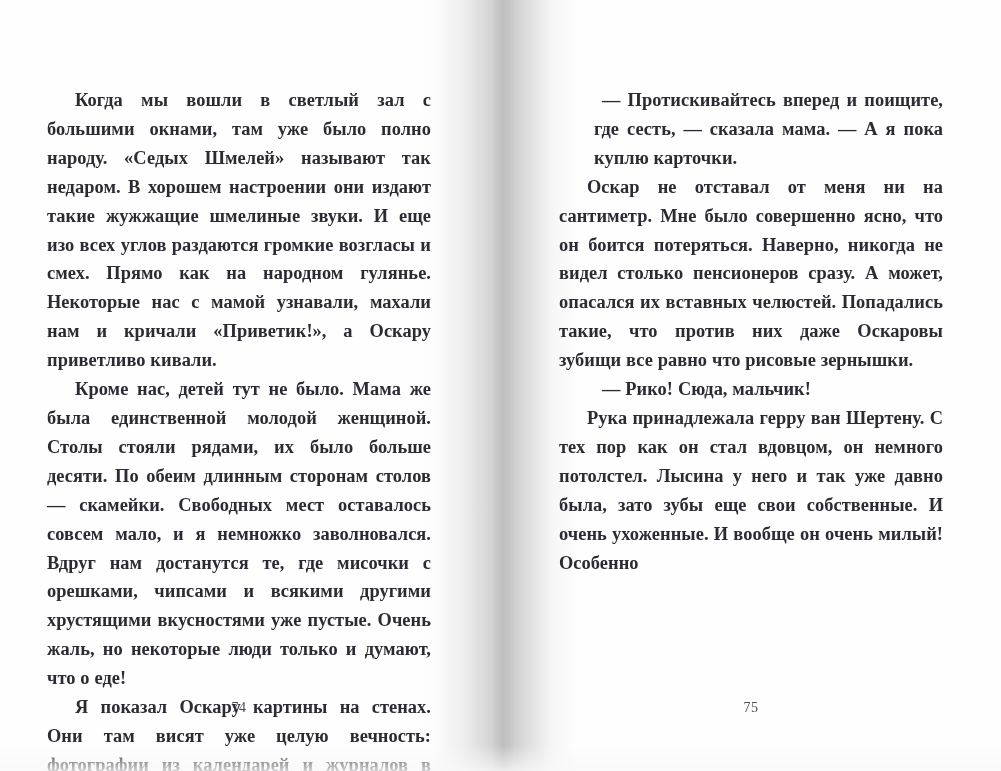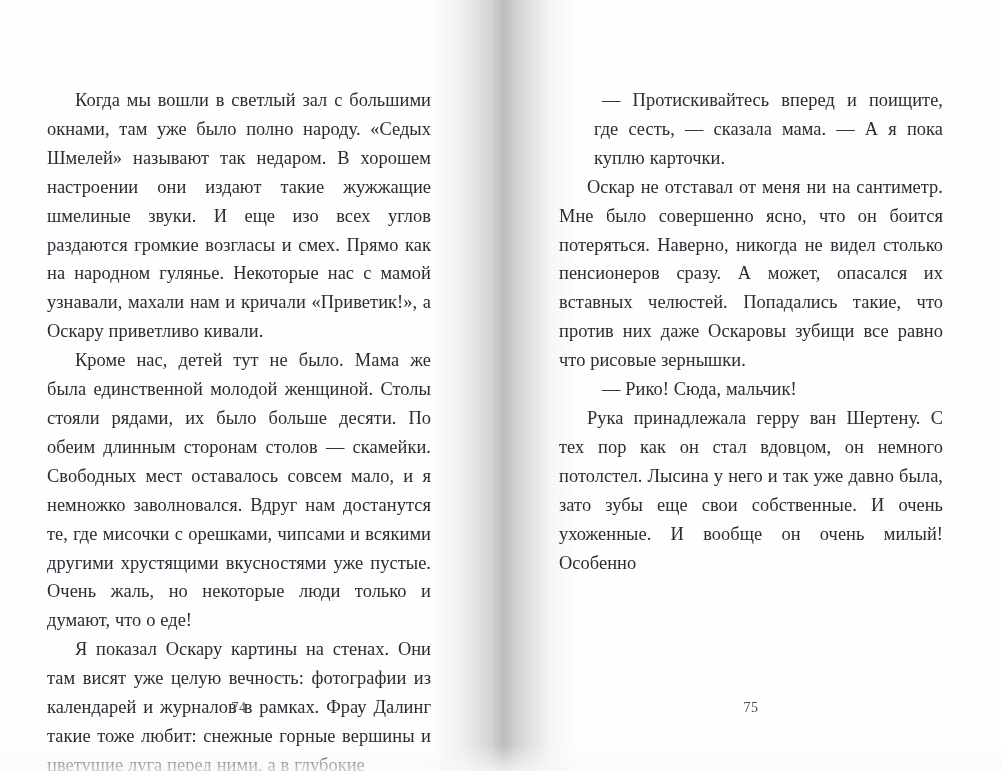--- a/index.html
+++ b/index.html
@@ -76,20 +76,21 @@
     text-align: justify;
     text-justify: inter-word;
     -webkit-hyphens: none;
     hyphens: none;
     letter-spacing: 0.05px;
     word-spacing: 0.2px;
   }
   .body-text p {
     margin: 0;
     text-indent: 28px;
+    font-weight: bold;
   }
   
   .body-text p.dialogue {
     text-indent: 8px;
     margin-left: 35px;
   }
   
   .body-text p { text-align-last: left; }
 
   

